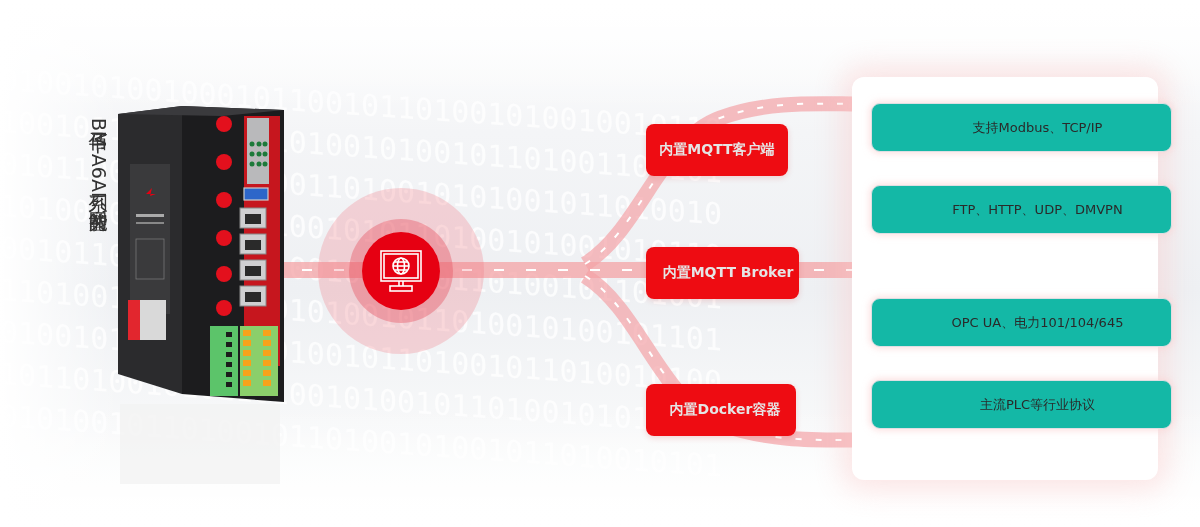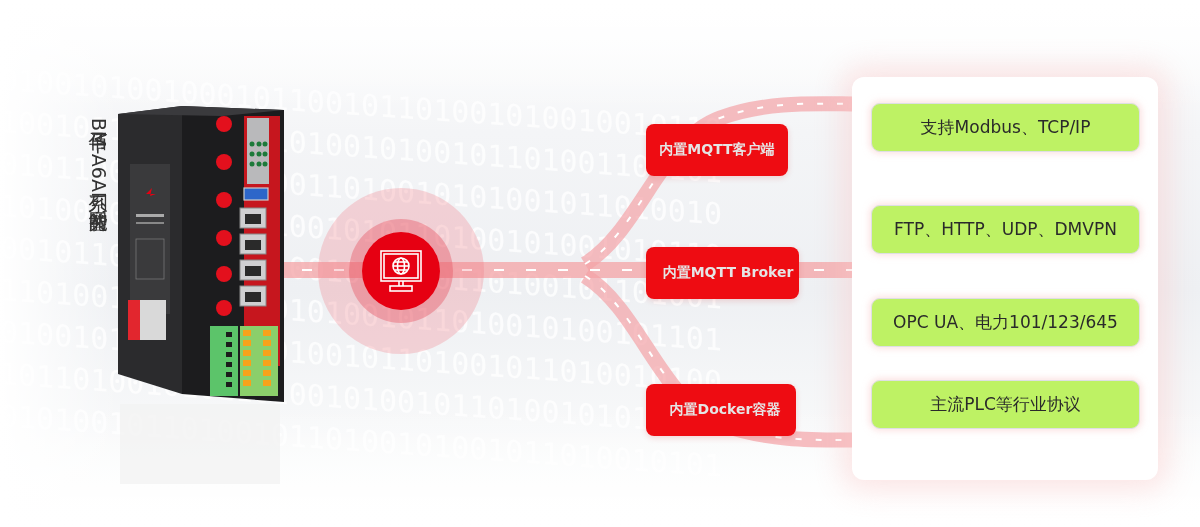--- a/index.html
+++ b/index.html
@@ -21,23 +21,23 @@
   .hub { position:absolute; left:318px; top:188px; width:166px; height:166px; }
   .hub .ring1 { position:absolute; left:0; top:0; width:166px; height:166px; border-radius:50%; background:rgba(240,120,130,0.28); }
   .hub .ring2 { position:absolute; left:31px; top:31px; width:104px; height:104px; border-radius:50%; background:rgba(230,80,95,0.40); }
   .hub .core { position:absolute; left:44px; top:44px; width:78px; height:78px; border-radius:50%; background:#e60012; display:flex; align-items:center; justify-content:center; }
 
   .tag { position:absolute; height:52px; background:#ee0c12; border-radius:8px; color:#e5e5e5; font-size:14px; font-weight:bold;
     display:flex; align-items:center; justify-content:center; box-shadow:0 2px 6px rgba(200,0,0,0.15); white-space:nowrap; }
 
   .panel { position:absolute; left:852px; top:77px; width:306px; height:403px; background:#fff; border-radius:12px;
     box-shadow:0 0 28px 10px rgba(250,200,200,0.45); }
-  .proto { position:absolute; left:19px; width:267px; height:47px; border:1px solid #dedfe3; border-radius:9px; background:#bef264;
+  .proto { position:absolute; left:19px; width:267px; height:47px; border:1px solid #dedfe3; border-radius:9px; background:#14b8a6;
     box-shadow:0 0 6px 2px rgba(250,210,210,0.6); display:flex; align-items:center; justify-content:center;
-    font-size:17px; color:#2a2a2a; white-space:nowrap; }
+    font-size:13px; color:#2a2a2a; white-space:nowrap;padding-left:32px; }
 </style>
 </head>
 <body>
 
 <div id="stage">
 
   <svg class="binary" viewBox="0 0 1200 527">
     <g fill="none" stroke="#ffffff" stroke-width="2.2" opacity="0.85">
       <g transform="translate(0,60) skewY(4)">
         <text x="0" y="30" font-family="DejaVu Sans Mono, monospace" font-size="30" fill="#ffffff" stroke="none" opacity="0.9">0100101001000101100101101001010010010110</text>
@@ -184,24 +184,24 @@
     <span>内置MQTT Broker</span>
   </div>
   <div class="tag" style="left:646px; top:384px; width:142px;padding-left:8px;">
     <span>内置Docker容器</span>
   </div>
 
   <div class="panel">
     <div class="proto" style="top:26px;">
       <span>支持Modbus、TCP/IP</span>
     </div>
-    <div class="proto" style="top:128px;">
+    <div class="proto" style="top:108px;">
       <span>FTP、HTTP、UDP、DMVPN</span>
     </div>
     <div class="proto" style="top:221px;">
-      <span>OPC UA、电力101/123/645</span>
+      <span>OPC UA、电力101/104/645</span>
     </div>
     <div class="proto" style="top:303px;">
       <span>主流PLC等行业协议</span>
     </div>
   </div>
 
 </div>
 
 </body></html>

